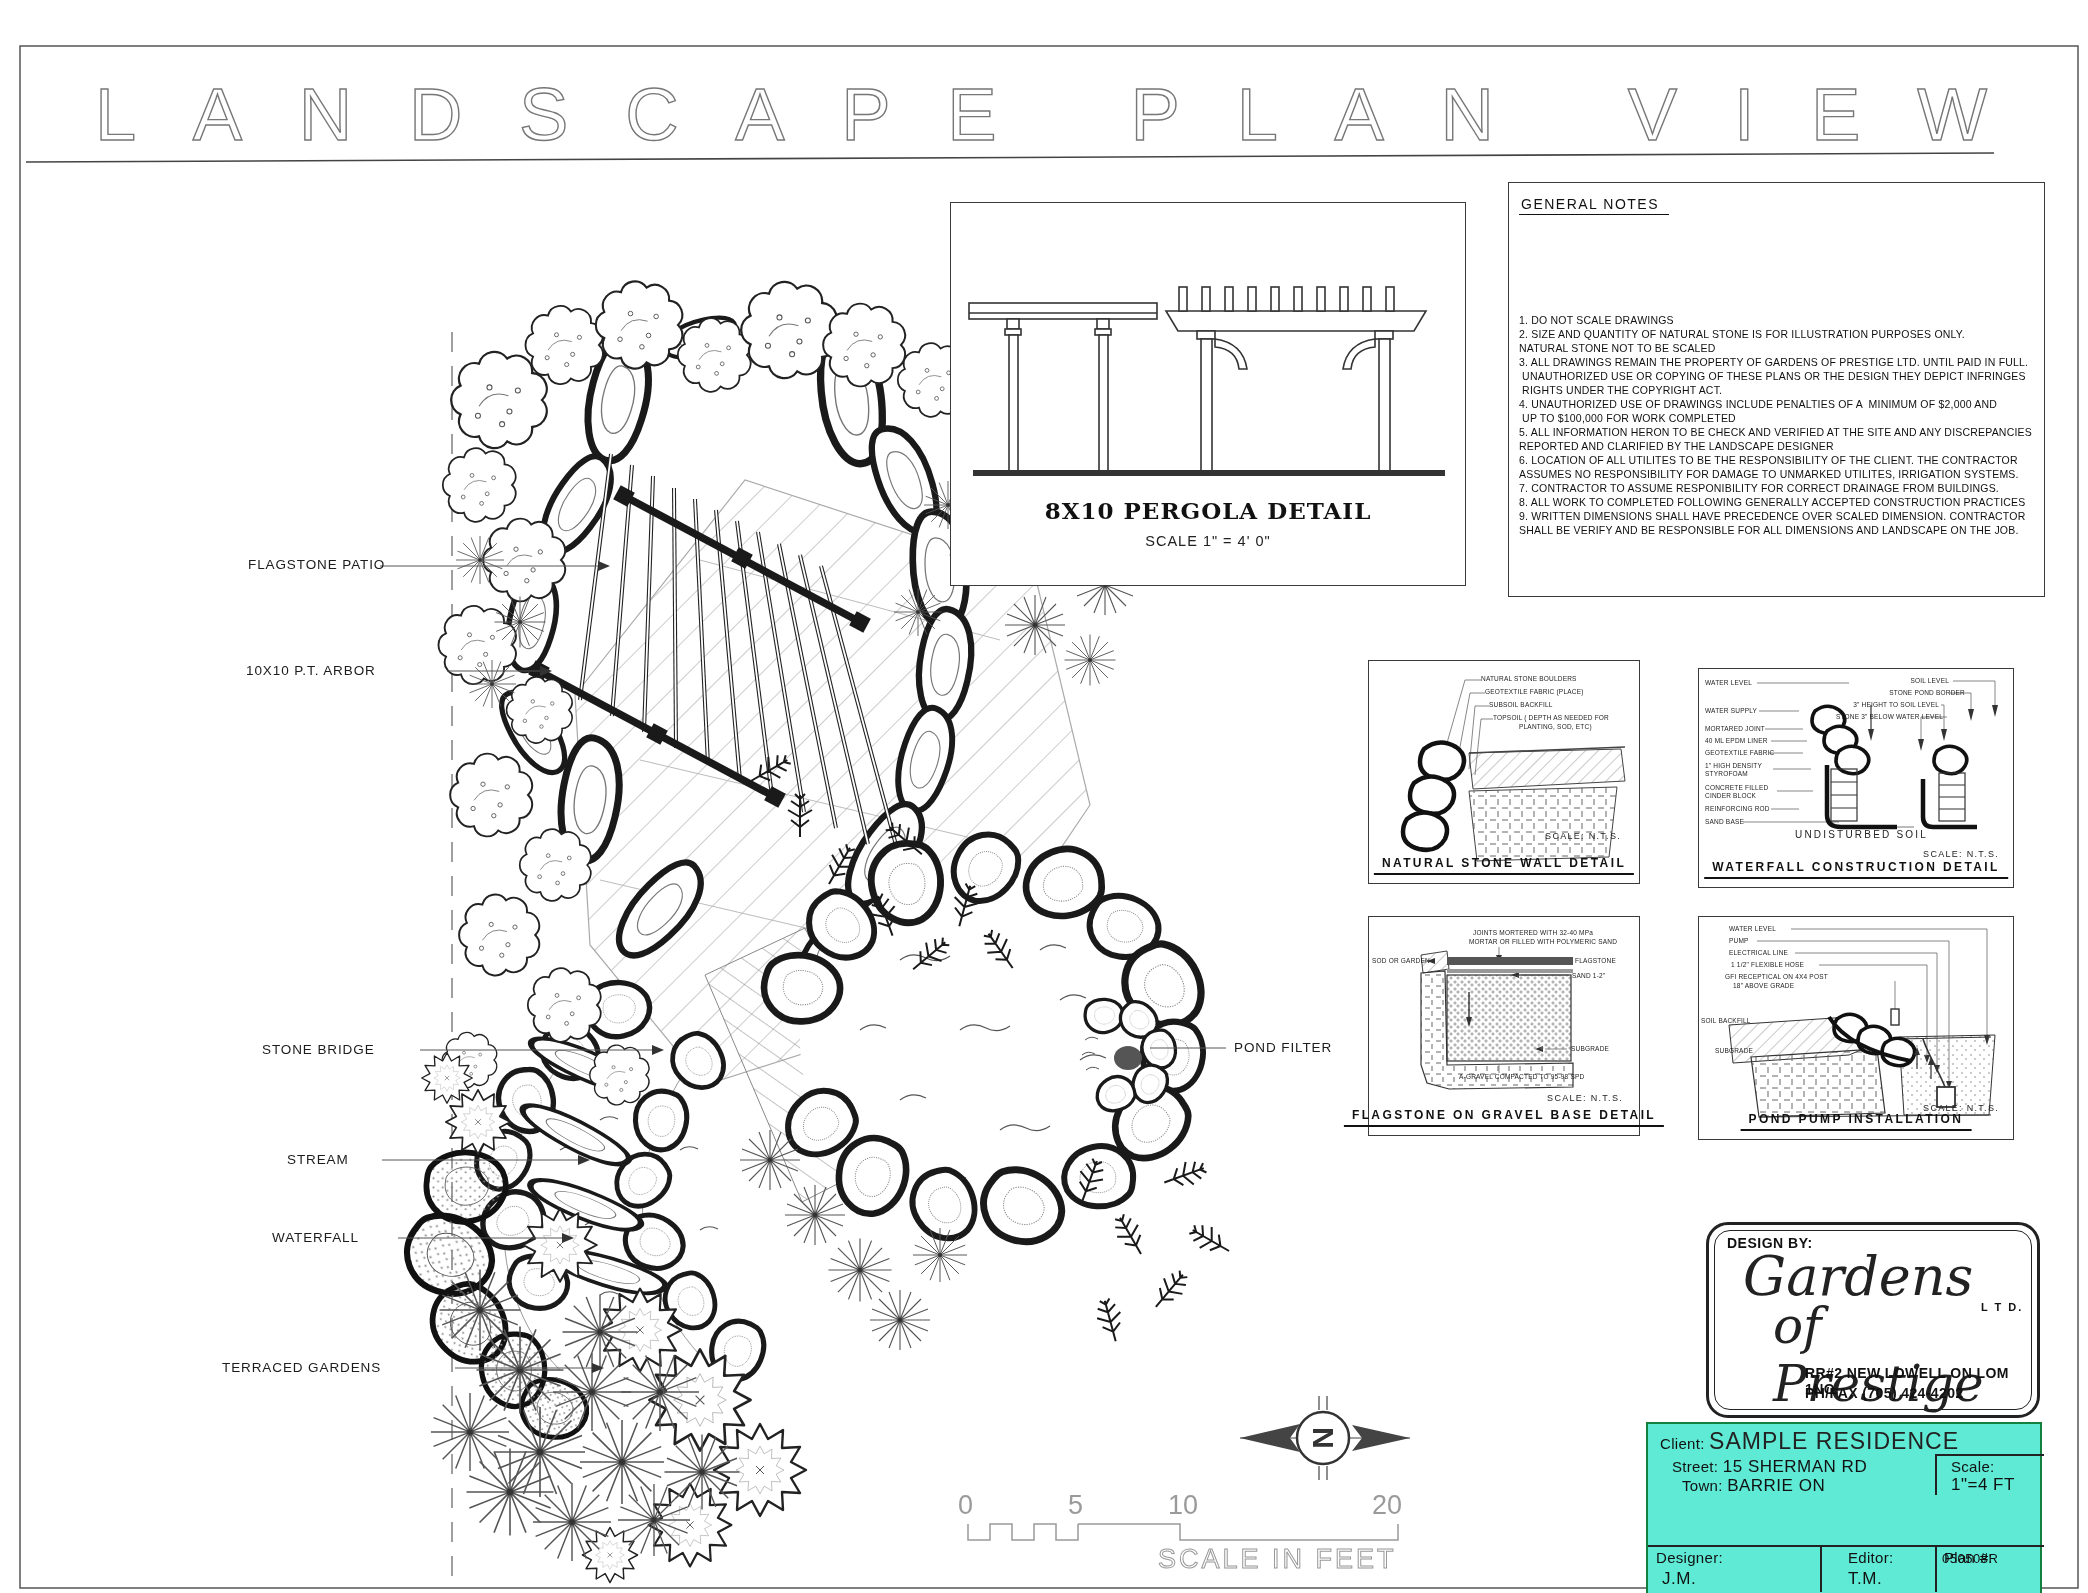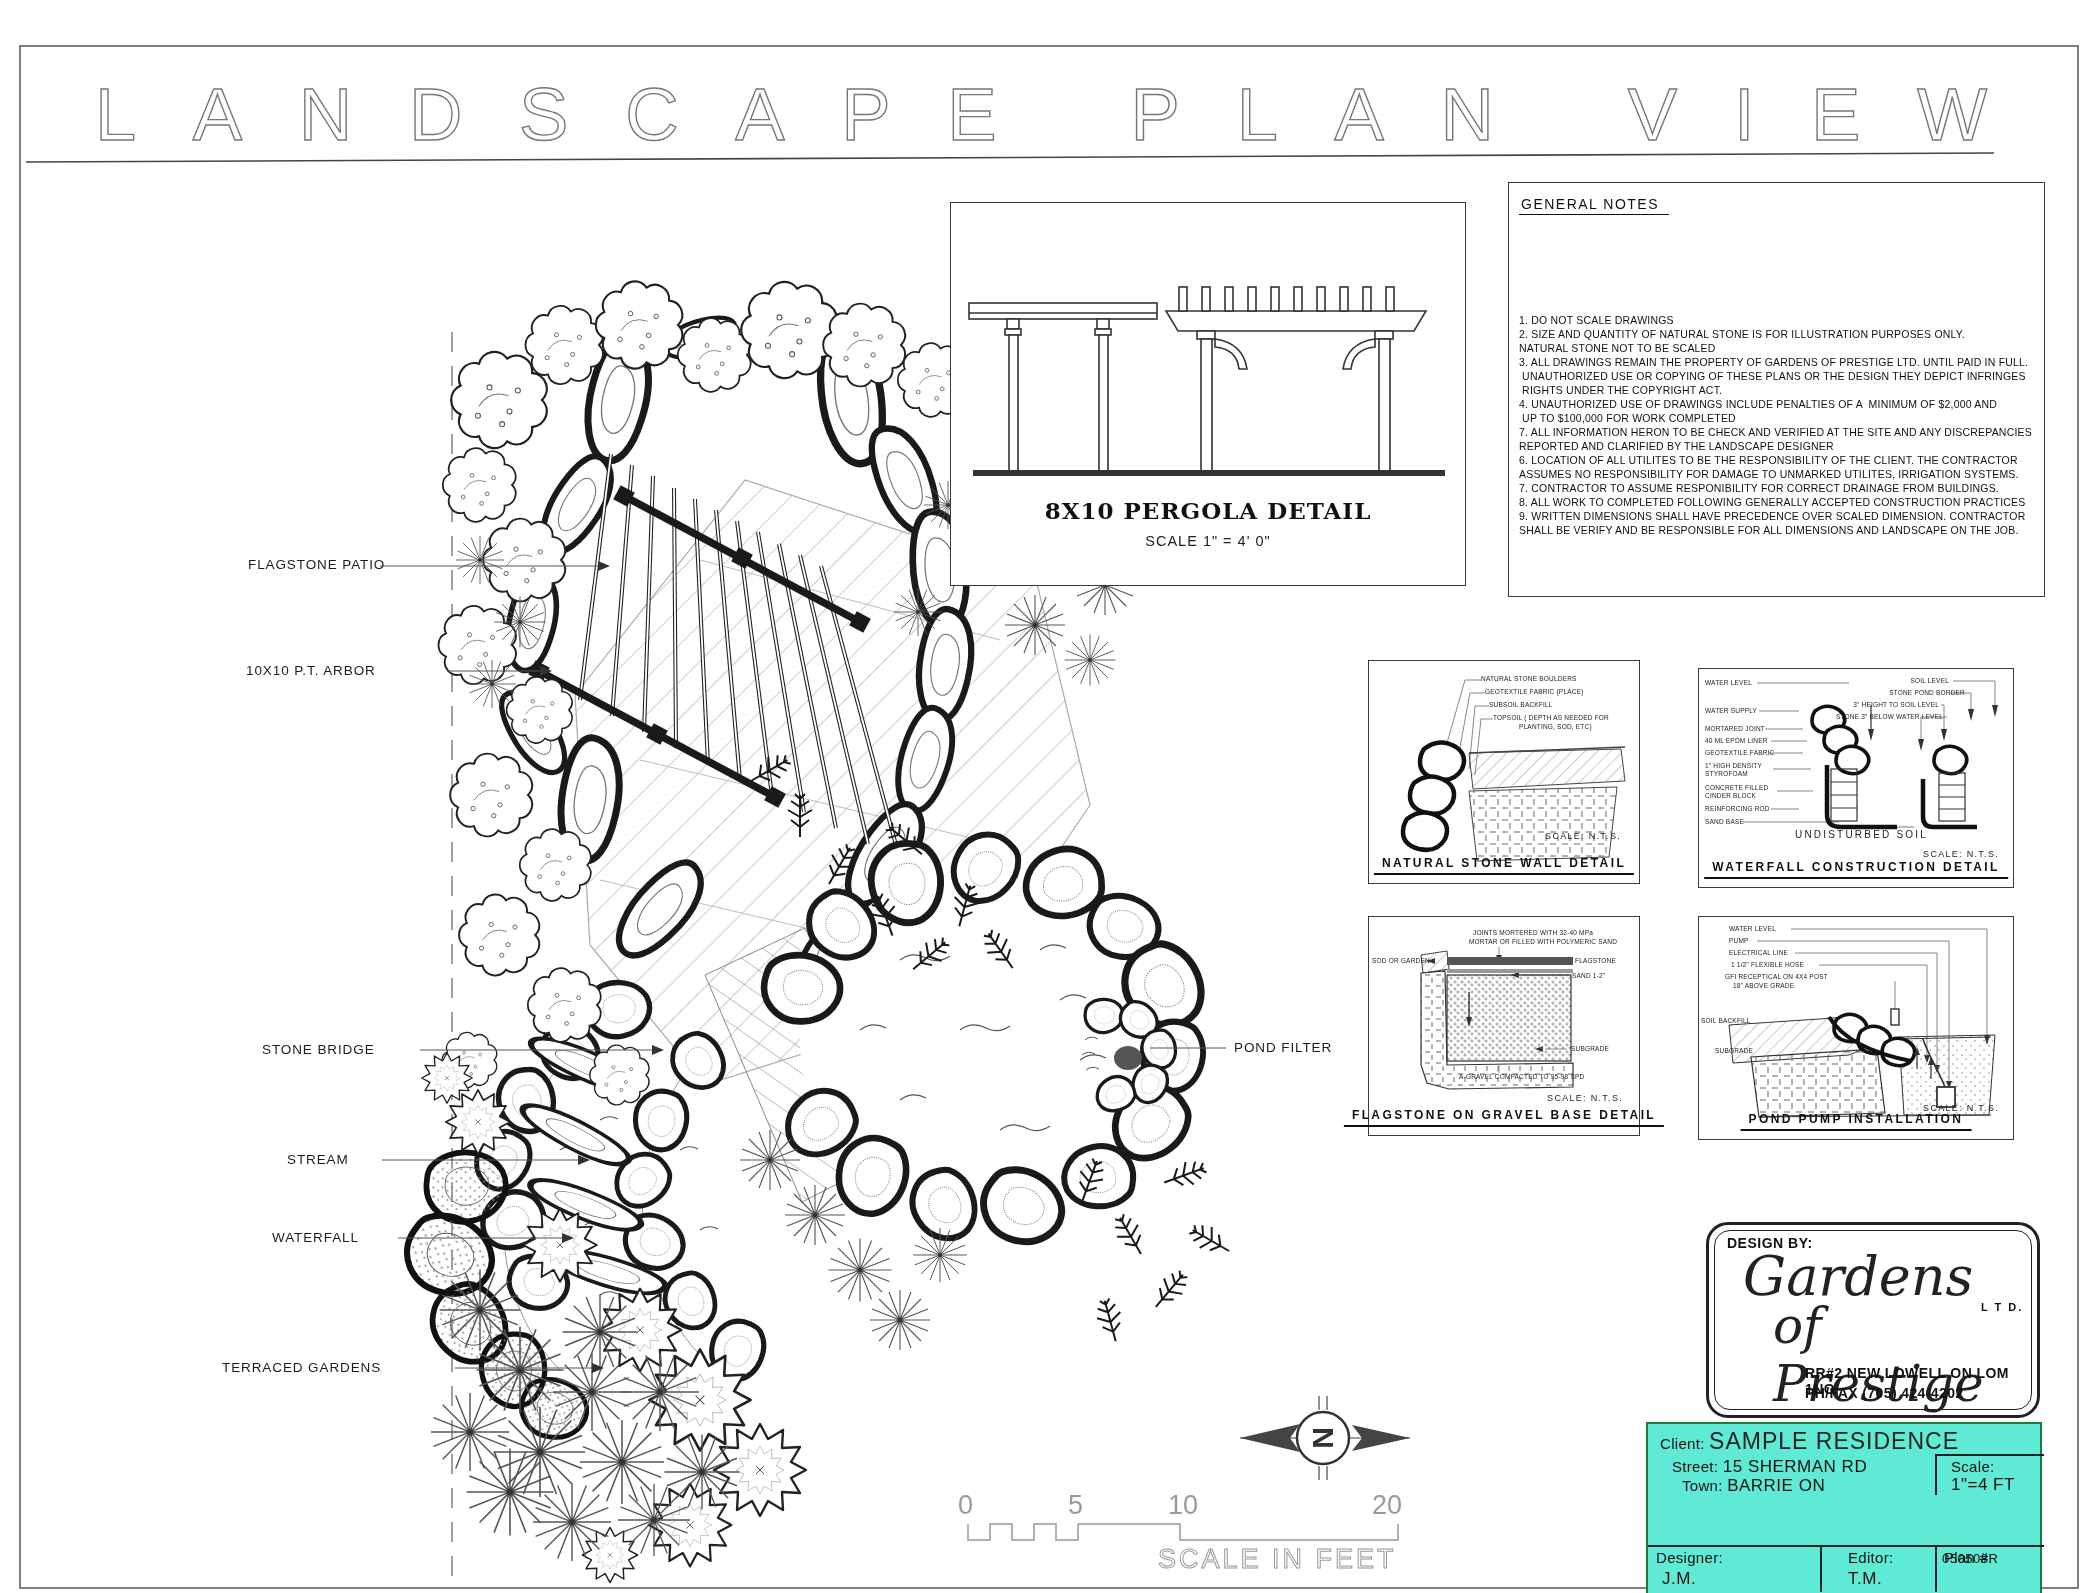--- a/index.html
+++ b/index.html
@@ -379,21 +379,21 @@
     <div class="notes-title">GENERAL NOTES</div>
     <div style="height:98px"></div>
     <div class="note-line">1. DO NOT SCALE DRAWINGS</div>
     <div class="note-line">2. SIZE AND QUANTITY OF NATURAL STONE IS FOR ILLUSTRATION PURPOSES ONLY.</div>
     <div class="note-line">NATURAL STONE NOT TO BE SCALED</div>
     <div class="note-line">3. ALL DRAWINGS REMAIN THE PROPERTY OF GARDENS OF PRESTIGE LTD. UNTIL PAID IN FULL.</div>
     <div class="note-line"> UNAUTHORIZED USE OR COPYING OF THESE PLANS OR THE DESIGN THEY DEPICT INFRINGES</div>
     <div class="note-line"> RIGHTS UNDER THE COPYRIGHT ACT.</div>
     <div class="note-line">4. UNAUTHORIZED USE OF DRAWINGS INCLUDE PENALTIES OF A  MINIMUM OF $2,000 AND</div>
     <div class="note-line"> UP TO $100,000 FOR WORK COMPLETED</div>
-    <div class="note-line">7. ALL INFORMATION HERON TO BE CHECK AND VERIFIED AT THE SITE AND ANY DISCREPANCIES</div>
+    <div class="note-line">5. ALL INFORMATION HERON TO BE CHECK AND VERIFIED AT THE SITE AND ANY DISCREPANCIES</div>
     <div class="note-line">REPORTED AND CLARIFIED BY THE LANDSCAPE DESIGNER</div>
     <div class="note-line">6. LOCATION OF ALL UTILITES TO BE THE RESPONSIBILITY OF THE CLIENT. THE CONTRACTOR</div>
     <div class="note-line">ASSUMES NO RESPONSIBILITY FOR DAMAGE TO UNMARKED UTILITES, IRRIGATION SYSTEMS.</div>
     <div class="note-line">7. CONTRACTOR TO ASSUME RESPONIBILITY FOR CORRECT DRAINAGE FROM BUILDINGS.</div>
     <div class="note-line">8. ALL WORK TO COMPLETED FOLLOWING GENERALLY ACCEPTED CONSTRUCTION PRACTICES</div>
     <div class="note-line">9. WRITTEN DIMENSIONS SHALL HAVE PRECEDENCE OVER SCALED DIMENSION. CONTRACTOR</div>
     <div class="note-line">SHALL BE VERIFY AND BE RESPONSIBLE FOR ALL DIMENSIONS AND LANDSCAPE ON THE JOB.</div>
   </div>
 
   <div class="box" style="left:1368px;top:660px;width:272px;height:224px">

